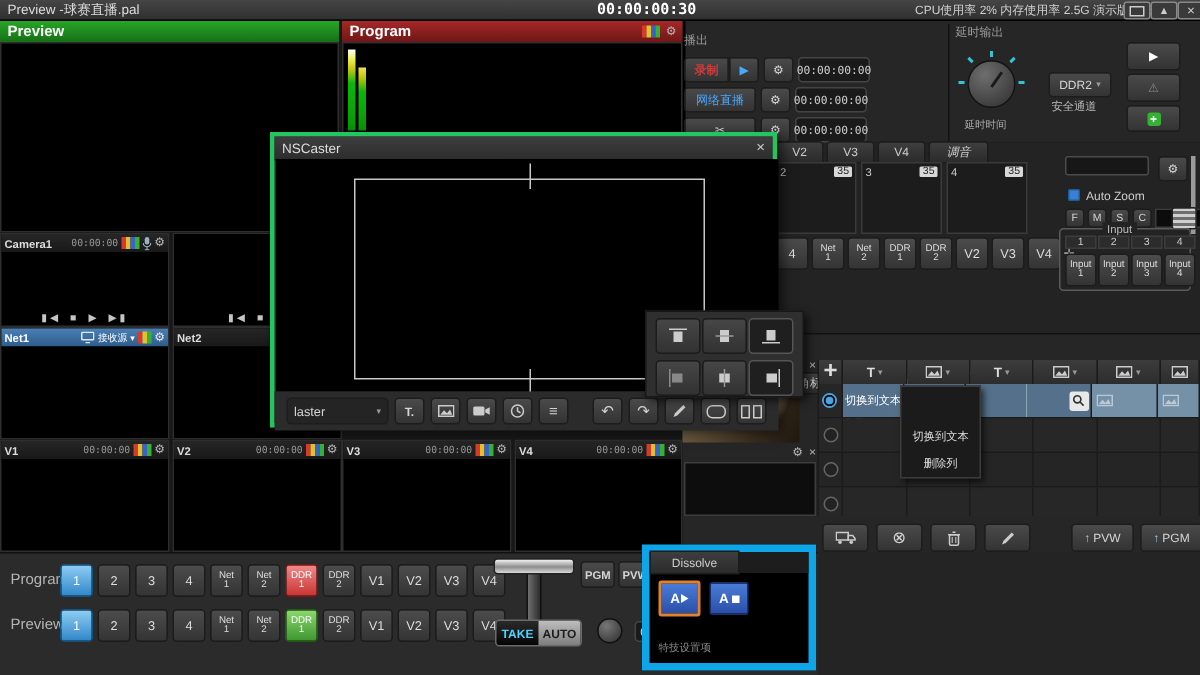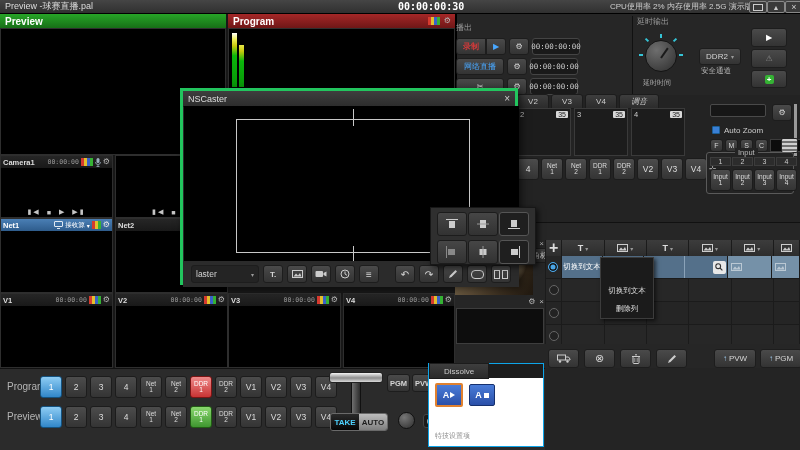--- a/index.html
+++ b/index.html
@@ -611,21 +611,21 @@
   <span style="width:29px;height:100%;background:linear-gradient(#bdbdbd,#7e7e7e);color:#1d1d1d;font-size:8px;font-weight:bold;display:flex;align-items:center;justify-content:center;">AUTO</span>
 </div>
 <div class="a f" style="left:387px;top:374px;gap:2px;">
   <span class="btn" style="width:21px;height:16px;font-size:7.5px;font-weight:bold;">PGM</span>
   <span class="btn" style="width:21px;height:16px;font-size:7.5px;font-weight:bold;">PVW</span>
   <span class="btn" style="width:21px;height:16px;font-size:7.5px;font-weight:bold;">FTB</span>
 </div>
 <i class="a" style="left:398px;top:412px;width:17px;height:17px;border-radius:50%;background:radial-gradient(circle at 35% 30%,#777,#2d2d2d);border:1px solid #111;"></i>
 <span class="a tcbox mono" style="left:423px;top:414px;width:30px;height:14px;">00:00</span>
 
-<div class="a" style="left:428px;top:363px;width:116px;height:84px;background:#ffffff;border:1px solid #0ea5e9;">
+<div class="a" style="left:428px;top:363px;width:116px;height:84px;background:#000000;border:5px solid #0ea5e9;">
   <div class="f" style="height:14px;background:#1d1d1d;">
     <span class="tab" style="width:58px;height:14px;border-radius:0;">Dissolve</span>
   </div>
   <div class="f" style="padding:5px 6px;gap:6px;">
     <span style="width:24px;height:20px;background:linear-gradient(#4a7cd8,#2a4fa8);border:2px solid #e0812f;border-radius:2px;display:flex;align-items:center;justify-content:center;color:#fff;font-size:9px;font-weight:bold;">A<i style="width:0;height:0;border-left:5px solid #fff;border-top:3px solid transparent;border-bottom:3px solid transparent;margin-left:1px;"></i></span>
     <span style="width:24px;height:20px;background:linear-gradient(#4a7cd8,#2a4fa8);border:1px solid #16306e;border-radius:2px;display:flex;align-items:center;justify-content:center;color:#fff;font-size:9px;font-weight:bold;">A<i style="width:5px;height:5px;background:#fff;margin-left:2px;"></i></span>
   </div>
   <span style="position:absolute;left:6px;bottom:5px;font-size:7px;color:#8a8a8a;">特技设置项</span>
 </div>
 

